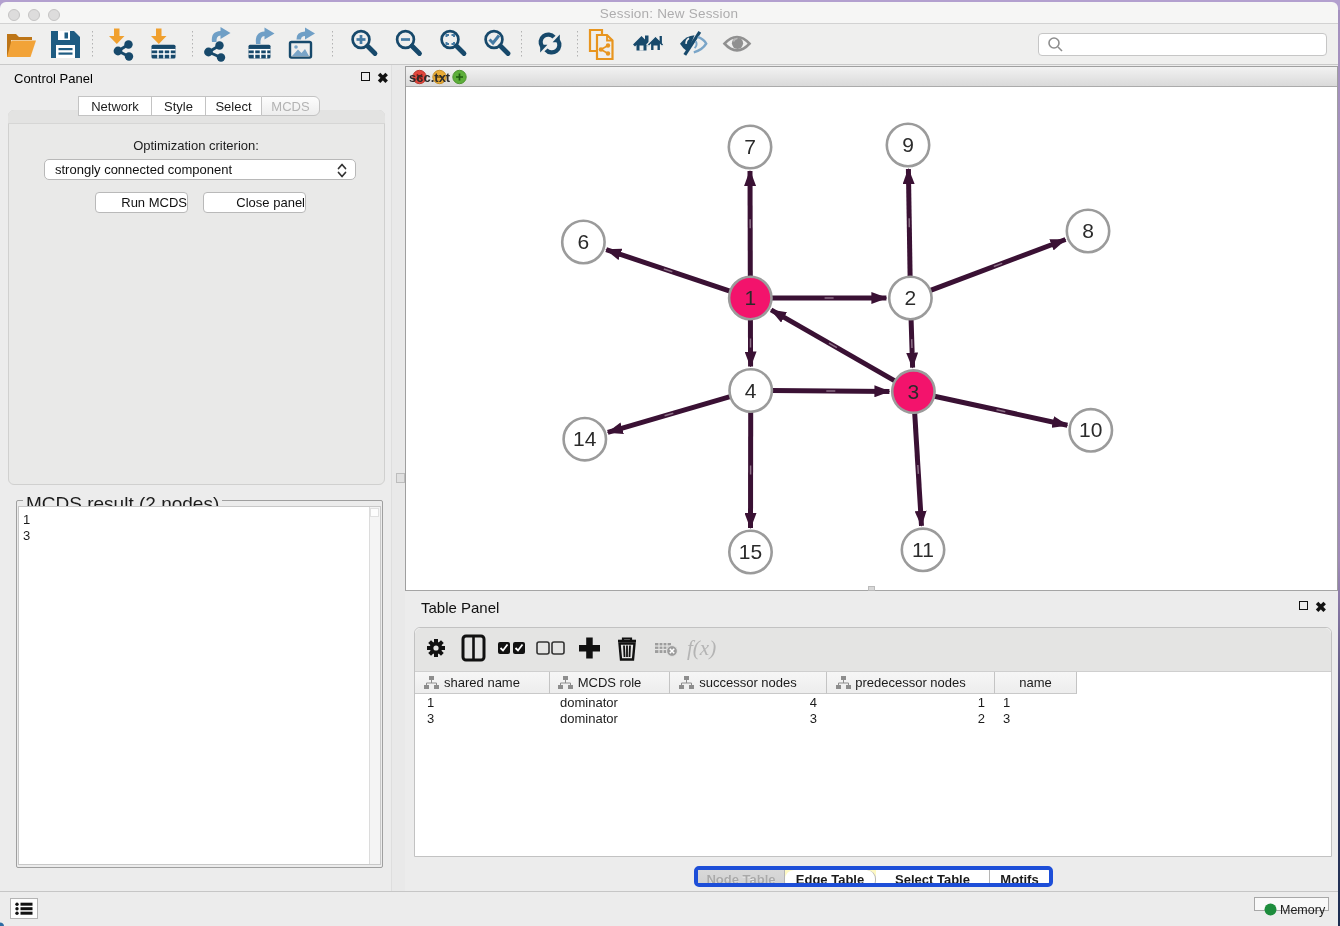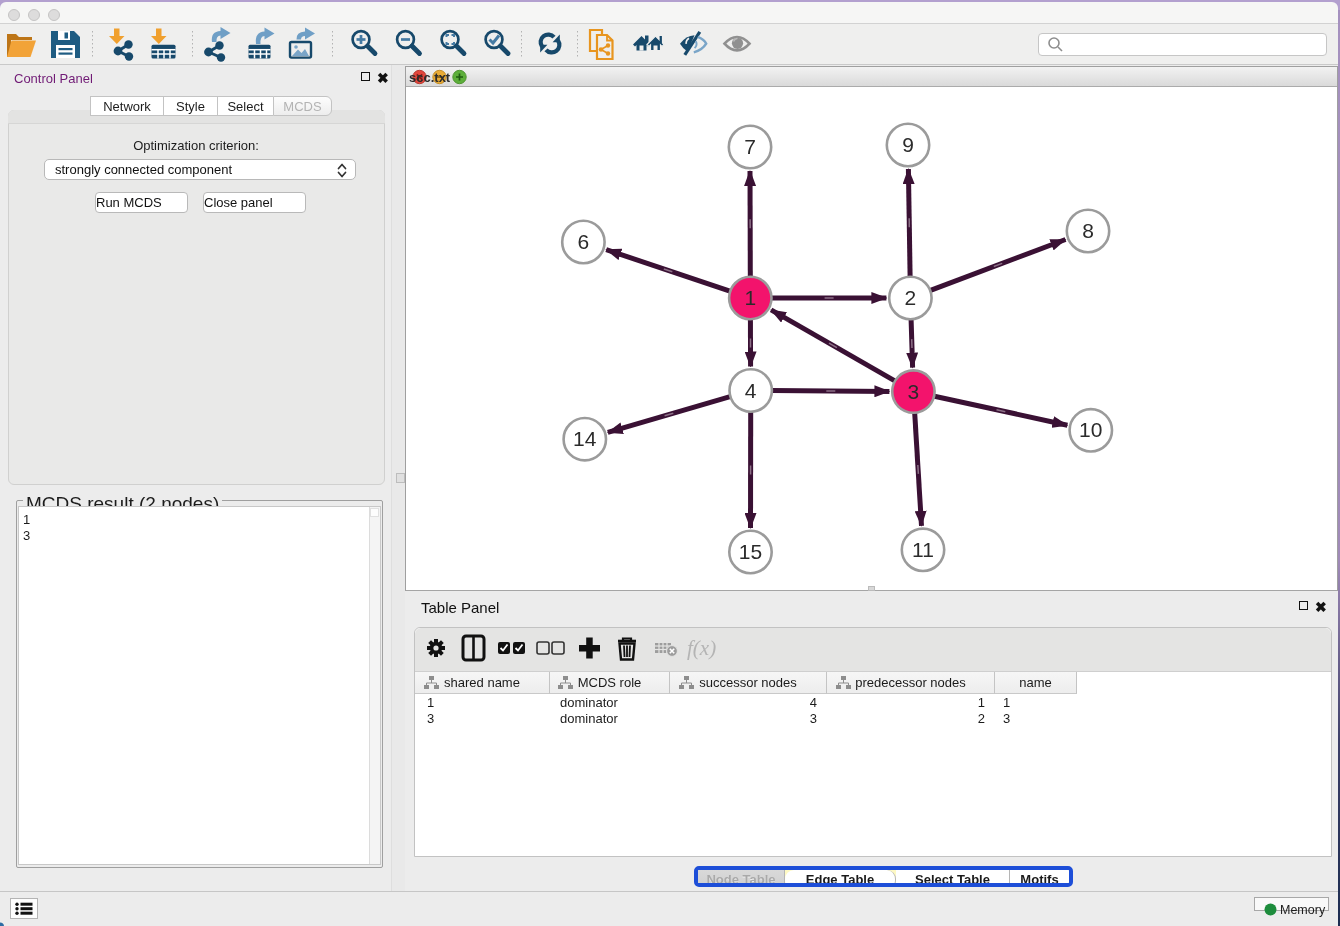--- a/index.html
+++ b/index.html
@@ -14,36 +14,36 @@
 #toolbar { left:0; top:24px; width:1338px; height:41px; background:#efefee; border-bottom:1px solid #c9c9c9; }
 #rightedge { right:0; top:10px; width:2px; height:916px; background:linear-gradient(#a591bf 0%, #a08ab8 60%, #3c3f68 80%, #1c2c50 100%); }
 
 
 #search { right:11px; top:9px; width:289px; height:23px; background:#fff; border:1px solid #c6c6c6; border-radius:4px; left:auto; }
 
 
 #mainbg { left:0; top:65px; width:1338px; height:826px; background:#ececec; }
 
 
-#cp-title { left:14px; top:71px; font-size:13px; color:#701a75; }
+#cp-title { left:14px; top:71px; font-size:13px; color:#000000; }
 .wicons { position:absolute; font-size:12px; color:#111; }
 
 
-.tabrow { position:absolute; display:flex;margin-left:12px; }
+.tabrow { position:absolute; display:flex; }
 .tab { height:20px; line-height:20px; text-align:center; background:#fff; border:1px solid #c3c3c3; border-right:none; font-size:13px; text-align:center; color:#1c1c1c; }
 .tab:last-child { border-right:1px solid #c3c3c3; }
 
 #cp-inner { left:8px; top:110px; width:377px; height:375px; background:#e9e9e8; border:1px solid #d0d0cf; border-radius:6px; }
 #cp-inner2 { left:8px; top:110px; width:377px; height:14px; background:#e3e3e2; border-radius:6px 6px 0 0; border-bottom:1px solid #d6d6d5;}
 
 select, .btn { font-family:"Liberation Sans", sans-serif; }
 #opt-label { left:0; top:138px; width:392px; text-align:center; font-size:13px; }
 #dropdown { left:44px; top:159px; width:312px; height:21px; background:#fff; border:1px solid #b8b8b8; border-radius:5px; font-size:13px; line-height:19px; padding-left:10px; color:#111; }
 .updown { position:absolute; right:8px; top:3px; }
-.btn { position:absolute; height:21px; background:#fff; border:1px solid #b9b9b9; border-radius:4px; font-size:13px; text-align:left; line-height:19px; color:#111; }
+.btn { position:absolute; height:21px; background:#fff; border:1px solid #b9b9b9; border-radius:4px; font-size:13px; text-align:right; line-height:19px; color:#111; }
 
 
 #grp { left:16px; top:500px; width:367px; height:368px; border:1px solid #9f9f9f; border-radius:2px; }
 #grp-label { left:23px; top:493px; background:#ececec; padding:0 3px; font-size:19px; }
 #grp-text { left:18px; top:506px; width:363px; height:359px; background:#fff; border:1px solid #c8c8c8; font-size:13px; line-height:16px; padding:5px 0 0 4px; }
 #grp-scroll { left:369px; top:507px; width:11px; height:357px; background:#f4f4f4; border-left:1px solid #dcdcdc; }
 
 
 #gutter { left:391px; top:65px; width:14px; height:826px; background:#e9e9e9; border-left:1px solid #dedede; }
 #gut-handle { left:396px; top:473px; width:9px; height:10px; background:#e0e0e0; border:1px solid #bdbdbd; }
@@ -73,20 +73,21 @@
 #statusbar { left:0; top:891px; width:1338px; height:35px; background:#ececec; border-top:1px solid #c6c6c6; }
 #listbtn { left:10px; top:898px; width:28px; height:21px; background:#fdfdfd; border:1px solid #b4b4b4; }
 #membtn { left:1254px; top:897px; width:75px; height:14px; background:#f9f9f9; border:1px solid #a8a8a8; font-size:13px; }
 </style>
 </head>
 <body>
 <div class="abs" id="titlebar">
   <div class="dot" style="left:8px;"></div>
   <div class="dot" style="left:27.5px;"></div>
   <div class="dot" style="left:47.5px;"></div>
+  <div class="abs" id="title-text">Session: New Session</div>
 </div>
 <div class="abs" id="toolbar">
   <svg width="770" height="40" style="position:absolute;left:0;top:1px;">
     <g stroke="#b2b2b2" stroke-dasharray="1.5,2.5">
       <line x1="92.5" y1="6" x2="92.5" y2="34"></line>
       <line x1="192.5" y1="6" x2="192.5" y2="34"></line>
       <line x1="332.5" y1="6" x2="332.5" y2="34"></line>
       <line x1="521.5" y1="6" x2="521.5" y2="34"></line>
       <line x1="577.5" y1="6" x2="577.5" y2="34"></line>
     </g>
@@ -469,21 +470,21 @@
   <div class="trow" style="top:83px;">
     <div class="tcell" style="left:12px;">3</div>
     <div class="tcell" style="left:145px;">dominator</div>
     <div class="tcell" style="left:255px; width:147px; text-align:right;">3</div>
     <div class="tcell" style="left:412px; width:158px; text-align:right;">2</div>
     <div class="tcell" style="left:588px;">3</div>
   </div>
 </div>
 <div class="abs" id="btabs">
   <div class="btab sel" style="width:87px;">Node Table</div>
-    <div class="btab" style="width:111px;border-radius:9px;">Edge Table</div>
+    <div class="btab" style="width:91px;border-radius:9px;">Edge Table</div>
     <div class="btab" style="width:114px;">Select Table</div>
     <div class="btab" style="width:59px;">Motifs</div>
 </div>
 
 <div class="abs" id="statusbar"></div>
 <div class="abs" id="listbtn">
   <svg width="18" height="13" style="position:absolute;left:4px;top:3px;">
     <g fill="#111">
       <circle cx="2" cy="2.2" r="1.7"></circle>
         <rect x="5.5" y="0.7" width="12" height="3"></rect>

